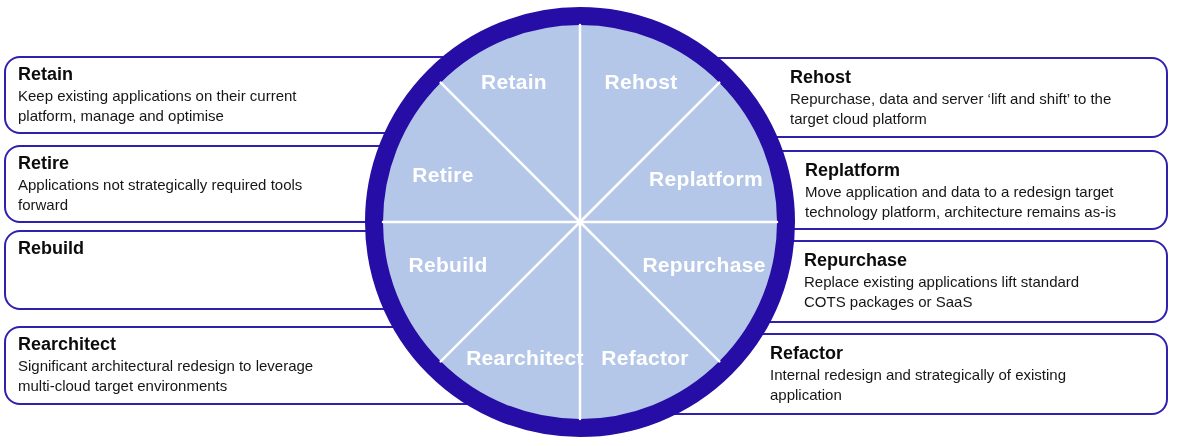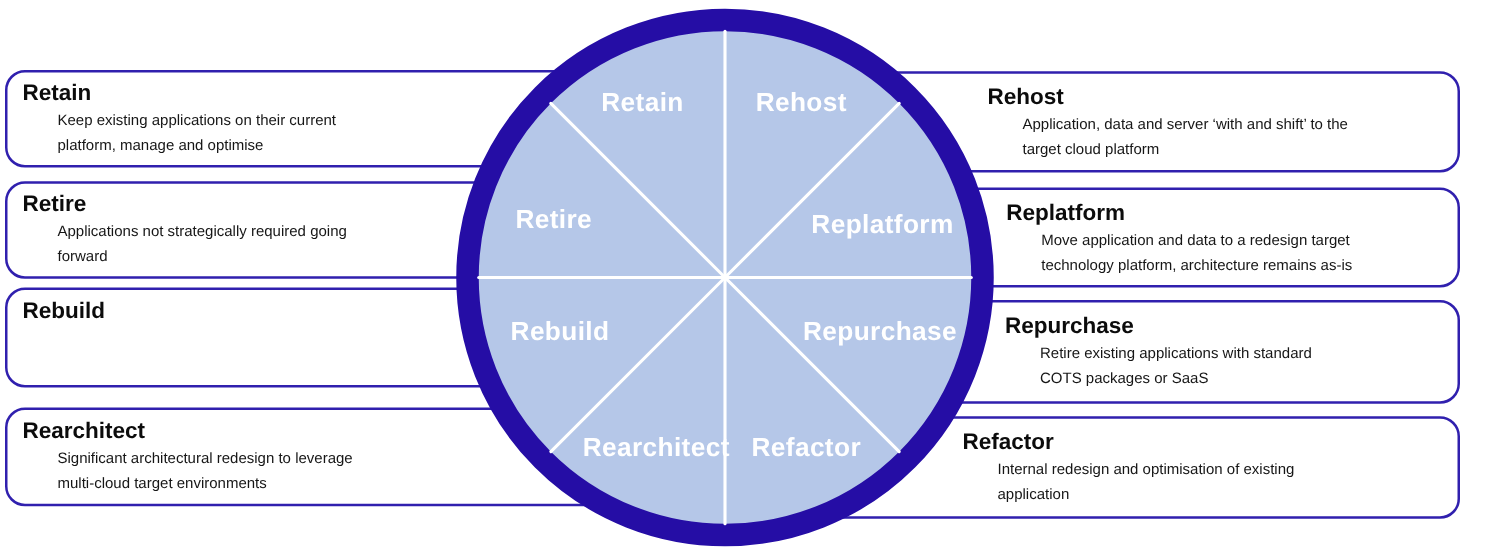--- a/index.html
+++ b/index.html
@@ -24,25 +24,24 @@
     border: 2px solid var(--box-border);
     border-radius: 16px;
   }
   .box-title {
     font-size: 18px;
     font-weight: 700;
     color: var(--title-color);
     line-height: 23px;
   }
   .box-body {
-    font-size: 12px;
+    font-size: 15px;
     color: var(--body-color);
     line-height: 20px;
     white-space: pre;
-    margin-left: 28px;
   }
   
   .box.left { left: 4px; width: 576px; padding: 5px 10px 5px 12px; }
   .box.lb1 { top: 56px;  height: 78px; }
   .box.lb2 { top: 145px; height: 78px; }
   .box.lb3 { top: 230px; height: 80px; }
   .box.lb4 { top: 326px; height: 79px; }
   
   .box.right { left: 600px; width: 568px; padding-top: 7px; padding-bottom: 5px; padding-right: 6px; }
   .box.rb1 { top: 57px;  height: 81px; padding-left: 188px; }
@@ -66,50 +65,50 @@
 
 <div class="canvas">
 
   <div class="box left lb1">
     <div class="box-title">Retain</div>
     <div class="box-body">Keep existing applications on their current
 platform, manage and optimise</div>
   </div>
   <div class="box left lb2">
     <div class="box-title">Retire</div>
-    <div class="box-body">Applications not strategically required going
+    <div class="box-body">Applications not strategically required tools
 forward</div>
   </div>
   <div class="box left lb3">
     <div class="box-title">Rebuild</div>
   </div>
   <div class="box left lb4">
     <div class="box-title">Rearchitect</div>
     <div class="box-body">Significant architectural redesign to leverage
 multi-cloud target environments</div>
   </div>
 
   <div class="box right rb1">
     <div class="box-title">Rehost</div>
-    <div class="box-body">Application, data and server ‘with and shift’ to the
+    <div class="box-body">Repurchase, data and server ‘lift and shift’ to the
 target cloud platform</div>
   </div>
   <div class="box right rb2">
     <div class="box-title">Replatform</div>
     <div class="box-body">Move application and data to a redesign target
 technology platform, architecture remains as-is</div>
   </div>
   <div class="box right rb3">
     <div class="box-title">Repurchase</div>
-    <div class="box-body">Retire existing applications with standard
+    <div class="box-body">Replace existing applications lift standard
 COTS packages or SaaS</div>
   </div>
   <div class="box right rb4">
     <div class="box-title">Refactor</div>
-    <div class="box-body">Internal redesign and optimisation of existing
+    <div class="box-body">Internal redesign and strategically of existing
 application</div>
   </div>
 
   <svg class="wheel-svg" viewBox="0 0 1200 446" xmlns="http://www.w3.org/2000/svg">
     <circle cx="580" cy="222" r="206" stroke-width="18" fill="#b5c7e8" stroke="#250da5"></circle>
 
     <g stroke-width="2.5" stroke-linecap="round">
       <line x1="580" y1="222" x2="580" y2="25" stroke="#ffffff"></line>
       <line x1="580" y1="222" x2="719.3" y2="82.7" stroke="#ffffff"></line>
       <line x1="580" y1="222" x2="777" y2="222" stroke="#ffffff"></line>

